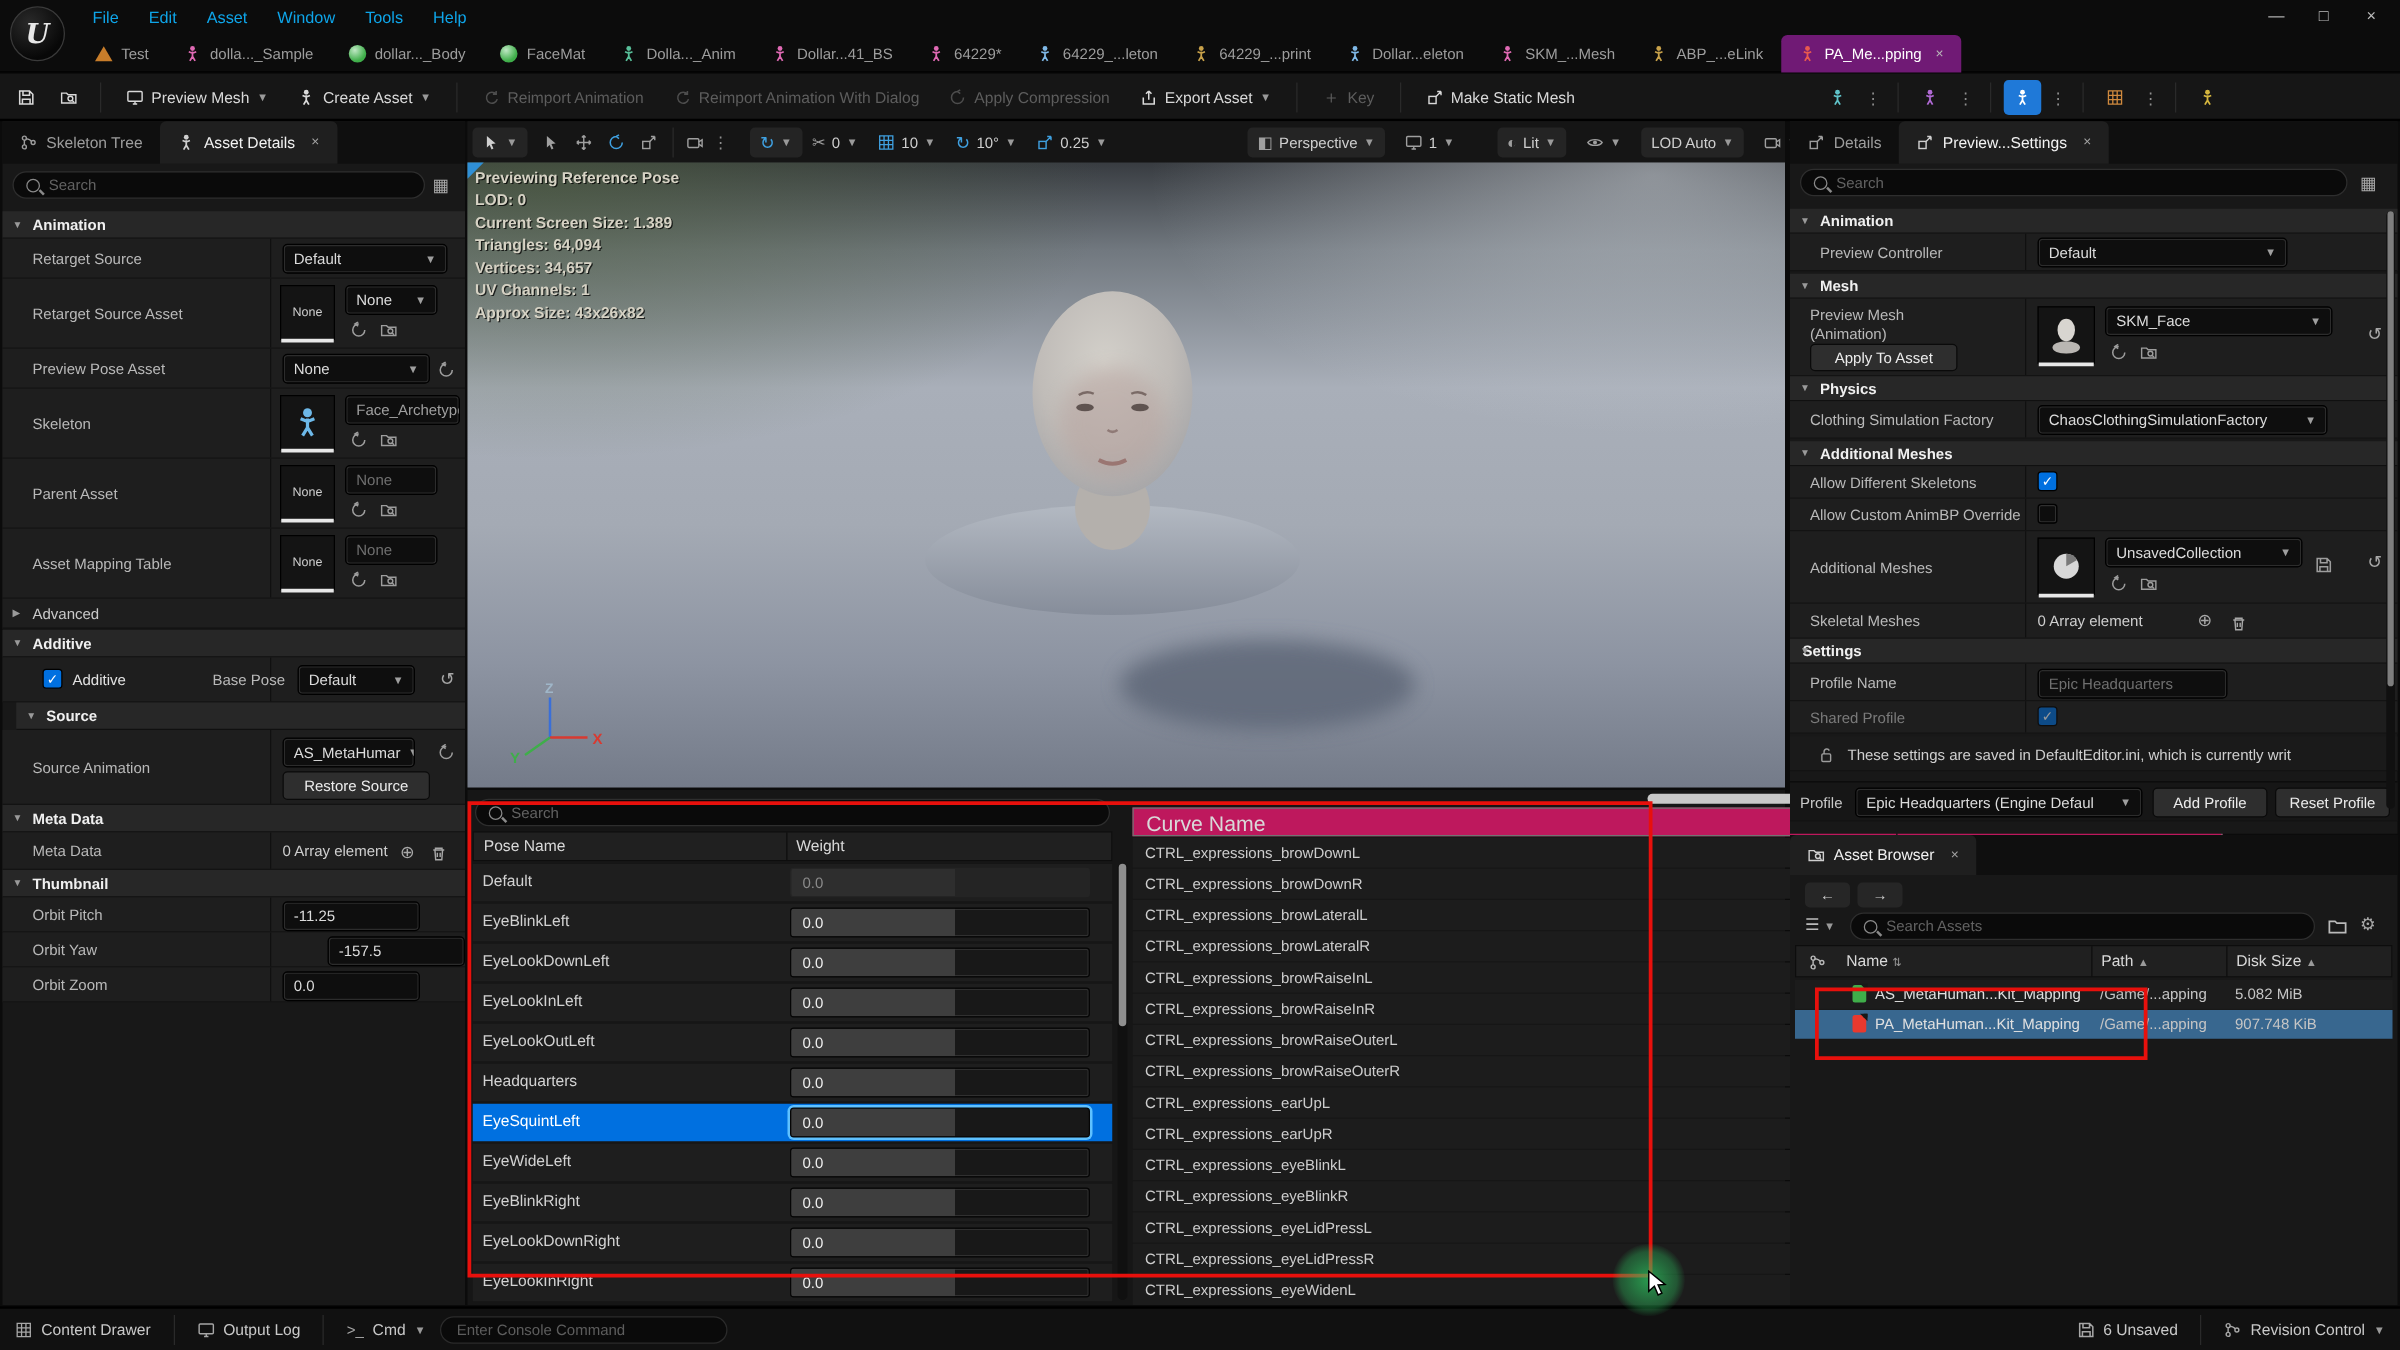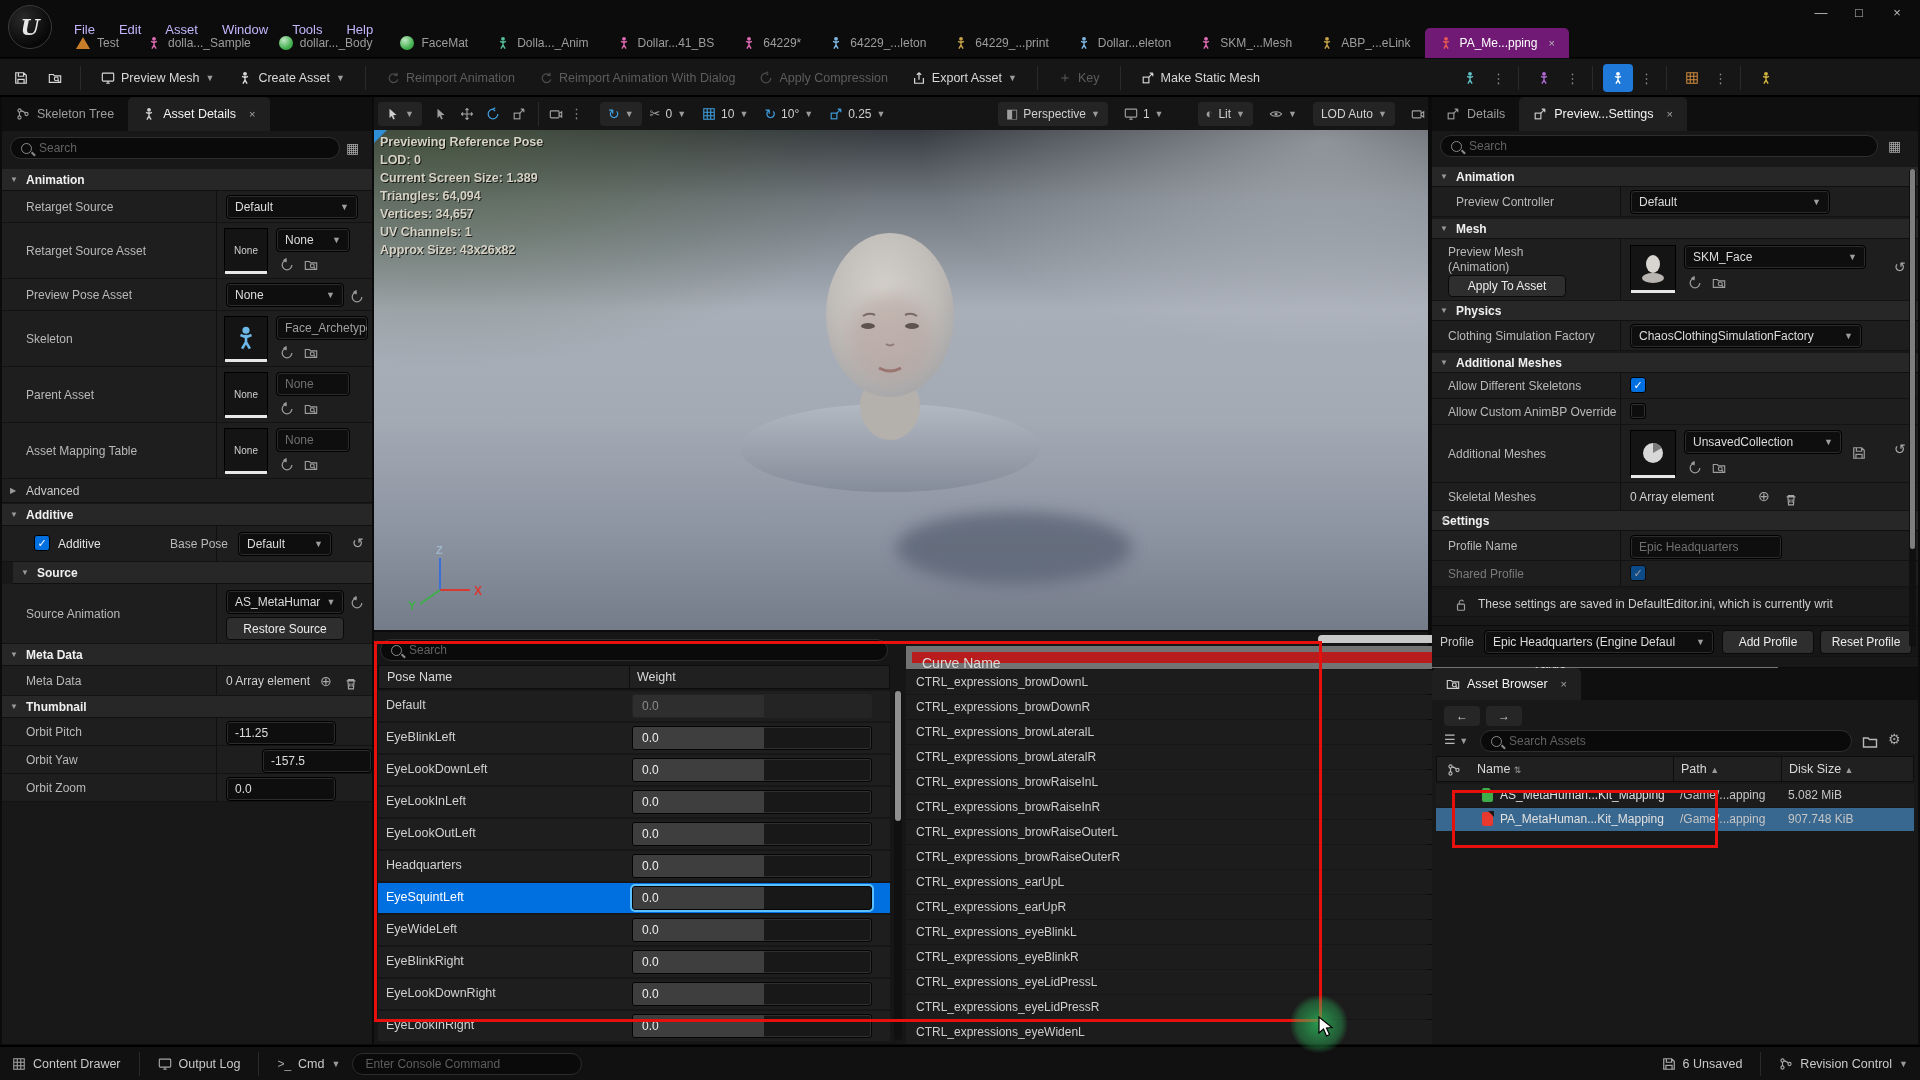--- a/index.html
+++ b/index.html
@@ -39,21 +39,21 @@
   .unicon { font-size:14px; color:#a7a7a7; }
   svg.ic { width:14px; height:14px; stroke:currentColor; fill:none; stroke-width:1.5; vertical-align:middle; }
 
   
   #titlebar { position:absolute; left:0; top:0; width:1920px; height:58px; background:#0c0c0c; border-bottom:1px solid #000; }
   #logo { position:absolute; left:8px; top:5px; width:44px; height:44px; border-radius:50%;
           background:radial-gradient(circle at 35% 30%, #2a2a2a, #080808 70%); border:1px solid #3a3a3a;
           display:flex; align-items:center; justify-content:center; color:#e8e8e8;
           font-family:"DejaVu Serif", serif; font-style:italic; font-weight:bold; font-size:22px; }
   #menus { position:absolute; left:62px; top:0; height:28px; display:flex; }
-  #menus .mi { padding:16px 12px; line-height:28px; font-size:13px; color:#c4b5fd; }
+  #menus .mi { padding:0 12px; line-height:28px; font-size:13px; color:#0ea5e9; }
   #winbtns { position:absolute; right:6px; top:0; height:26px; display:flex; gap:4px; }
   #winbtns span { width:34px; text-align:center; line-height:26px; color:#bdbdbd; font-size:13px; }
   #tabstrip { position:absolute; left:62px; right:0; top:28px; height:30px; display:flex; align-items:flex-start; }
   .dtab { height:30px; display:flex; align-items:center; gap:7px; padding:0 14px; font-size:12px; color:#9d9d9d; white-space:nowrap; }
   .dtab.active { background:#701a75; border-radius:5px 5px 0 0; color:#fff; }
   .dtab .x { color:#b9b9b9; font-size:11px; margin-left:4px; }
   .tico { width:14px; height:14px; flex:0 0 auto; display:inline-flex; align-items:center; justify-content:center; }
   .tico.sphere { border-radius:50%; }
   .tico.triangle { width:0; height:0; border-left:7px solid transparent; border-right:7px solid transparent; border-bottom:12px solid #c87d2a; }
 
@@ -107,21 +107,21 @@
   .spin .v { position:absolute; left:9px; top:4px; font-size:12px; color:#f0f0f0; }
   .spin.dimmed { box-shadow:none; border-color:transparent; background:#242424; }
   .spin.dimmed .fill { background:#2e2e2e; }
   .spin.dimmed .v { color:#8b8b8b; }
   .spin.focus { box-shadow:0 0 0 2px #5ec1ff; }
   #pose-vsb { position:absolute; left:520px; top:59px; width:8px; bottom:4px; background:#101010; border-radius:4px; }
   #pose-vsb .th { position:absolute; left:1px; right:1px; top:0; height:130px; background:#8f8f8f; border-radius:3px; }
 
   #curve-panel { position:absolute; left:532px; top:0; width:880px; height:412px; }
   #curve-hsb { position:absolute; left:412px; top:3px; width:452px; height:8px; background:#c9c9c9; border-radius:4px; }
-  #curve-header { position:absolute; left:0; top:14px; width:872px; height:23px; background:#b91c1c; border:6px solid #737373; font-size:14px; color:#d9d9d9; }
+  #curve-header { position:absolute; left:0; top:14px; width:872px; height:23px; background:#be185d; border:1px solid #737373; font-size:17px; color:#d9d9d9; }
   #curve-header .h1 { position:absolute; left:10px; top:3px; }
   #curve-header .h2 { position:absolute; left:620px; top:3px; }
   #curve-rows { position:absolute; left:0; top:38px; width:872px; bottom:0; overflow:hidden; }
   .crow { position:relative; height:24px; margin-bottom:1px; background:#1c1c1c; }
   .crow .cname { position:absolute; left:10px; top:5px; font-size:12px; color:#cdcdcd; }
   .crow .cval { position:absolute; left:620px; top:5px; font-size:12px; color:#b9b9b9; }
   #curve-vsb { position:absolute; left:872px; top:38px; width:8px; height:370px; background:#101010; border-radius:4px; }
   #curve-vsb .th { position:absolute; left:1px; right:1px; top:0; height:225px; background:#9b9b9b; border-radius:3px; }
 
   
@@ -578,21 +578,21 @@
       <span class="abs unicon" style="left:350px; top:9px">↺</span>
     </div>
 
     <div class="sech" style="top:465px; height:22px;margin-left:11px;">
         <span>Source</span>
       </div>
 
     <div class="prow" style="top:487px; height:60px;">
       <span class="lbl">Source Animation</span>
       <div class="coldiv" style="left:214px"></div>
-      <div class="dd abs" style="left:224px; top:6px; width:118px;">
+      <div class="dd abs" style="left:224px; top:6px; width:106px;">
         <span>AS_MetaHumar</span>
           <span class="chev">▼</span>
       </div>
       <span class="abs" style="left:348px; top:9px; color:#9d9d9d"><svg class="ic">
             <use href="#i-useback"></use>
           </svg></span>
       <span class="btn abs" style="left:224px; top:33px; width:118px; height:23px;">Restore Source</span>
     </div>
 
     <div class="sech" style="top:547px; height:22px;">

